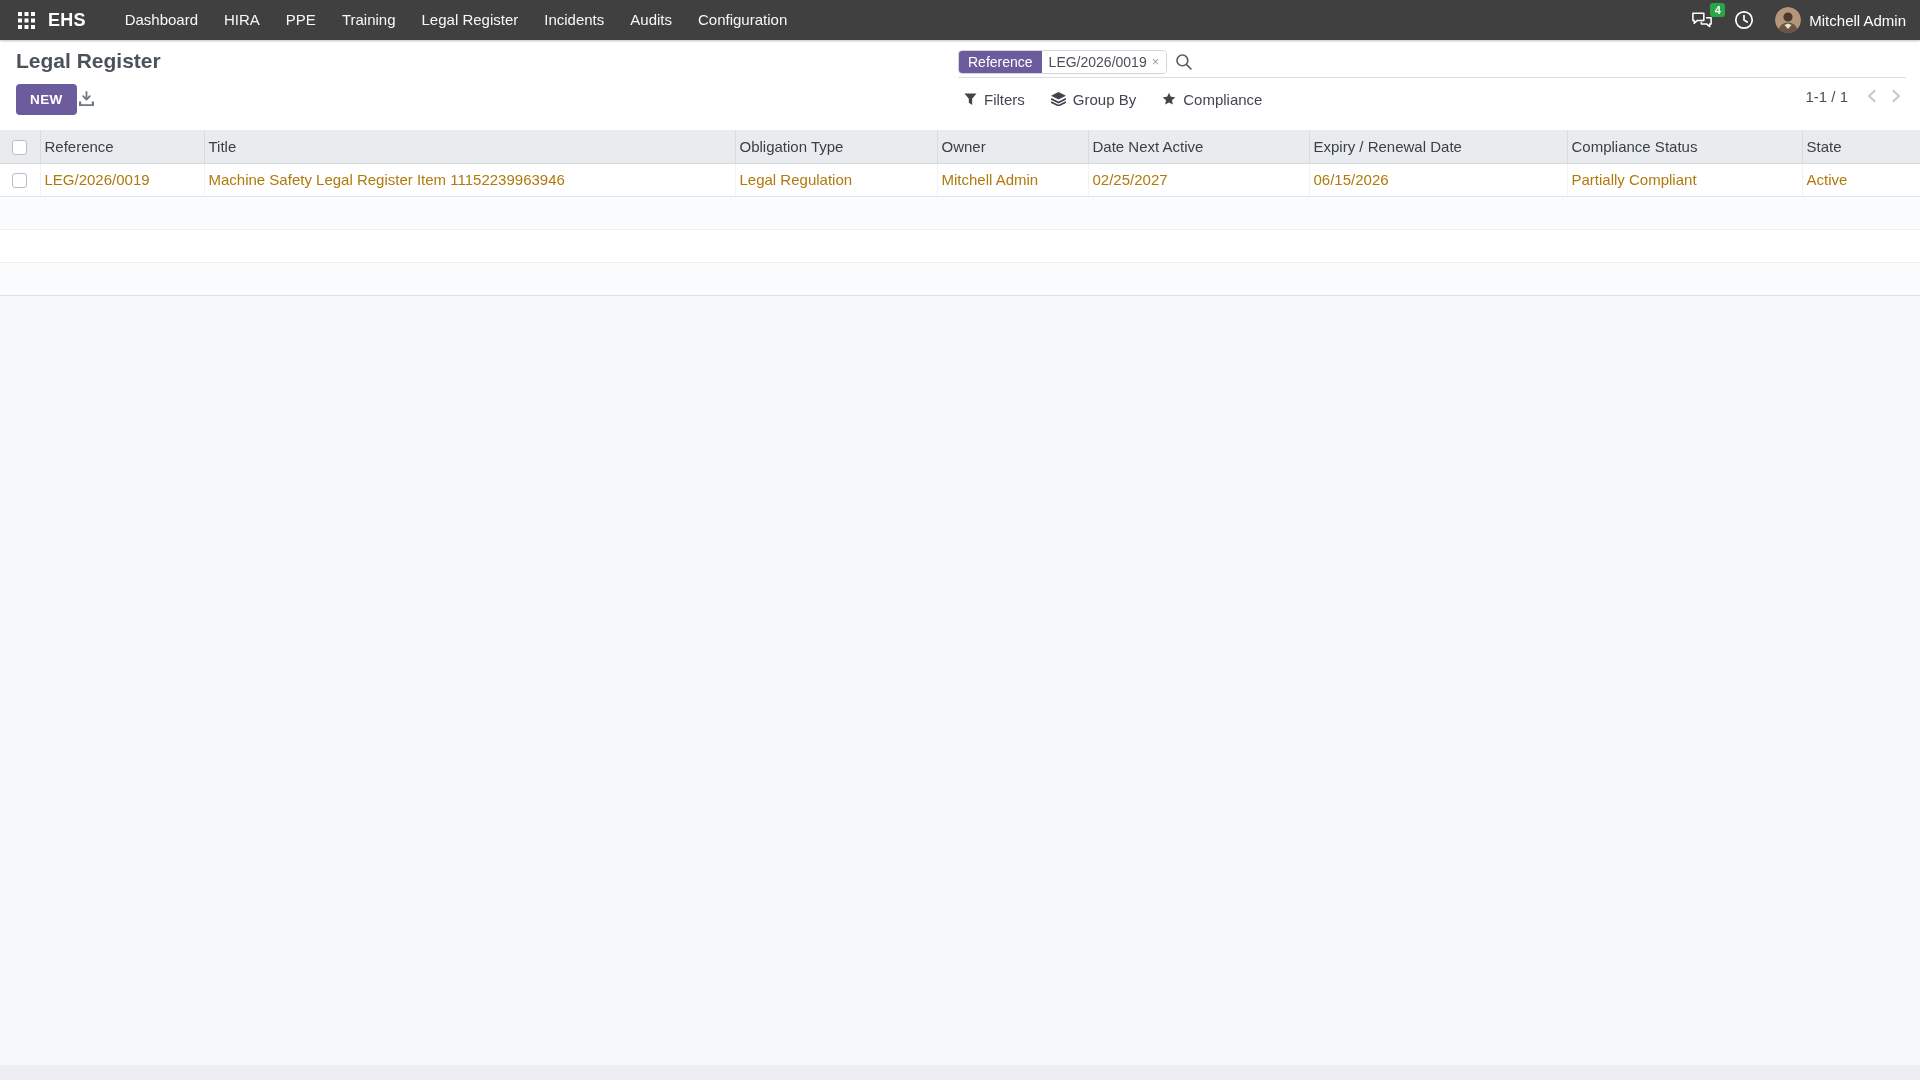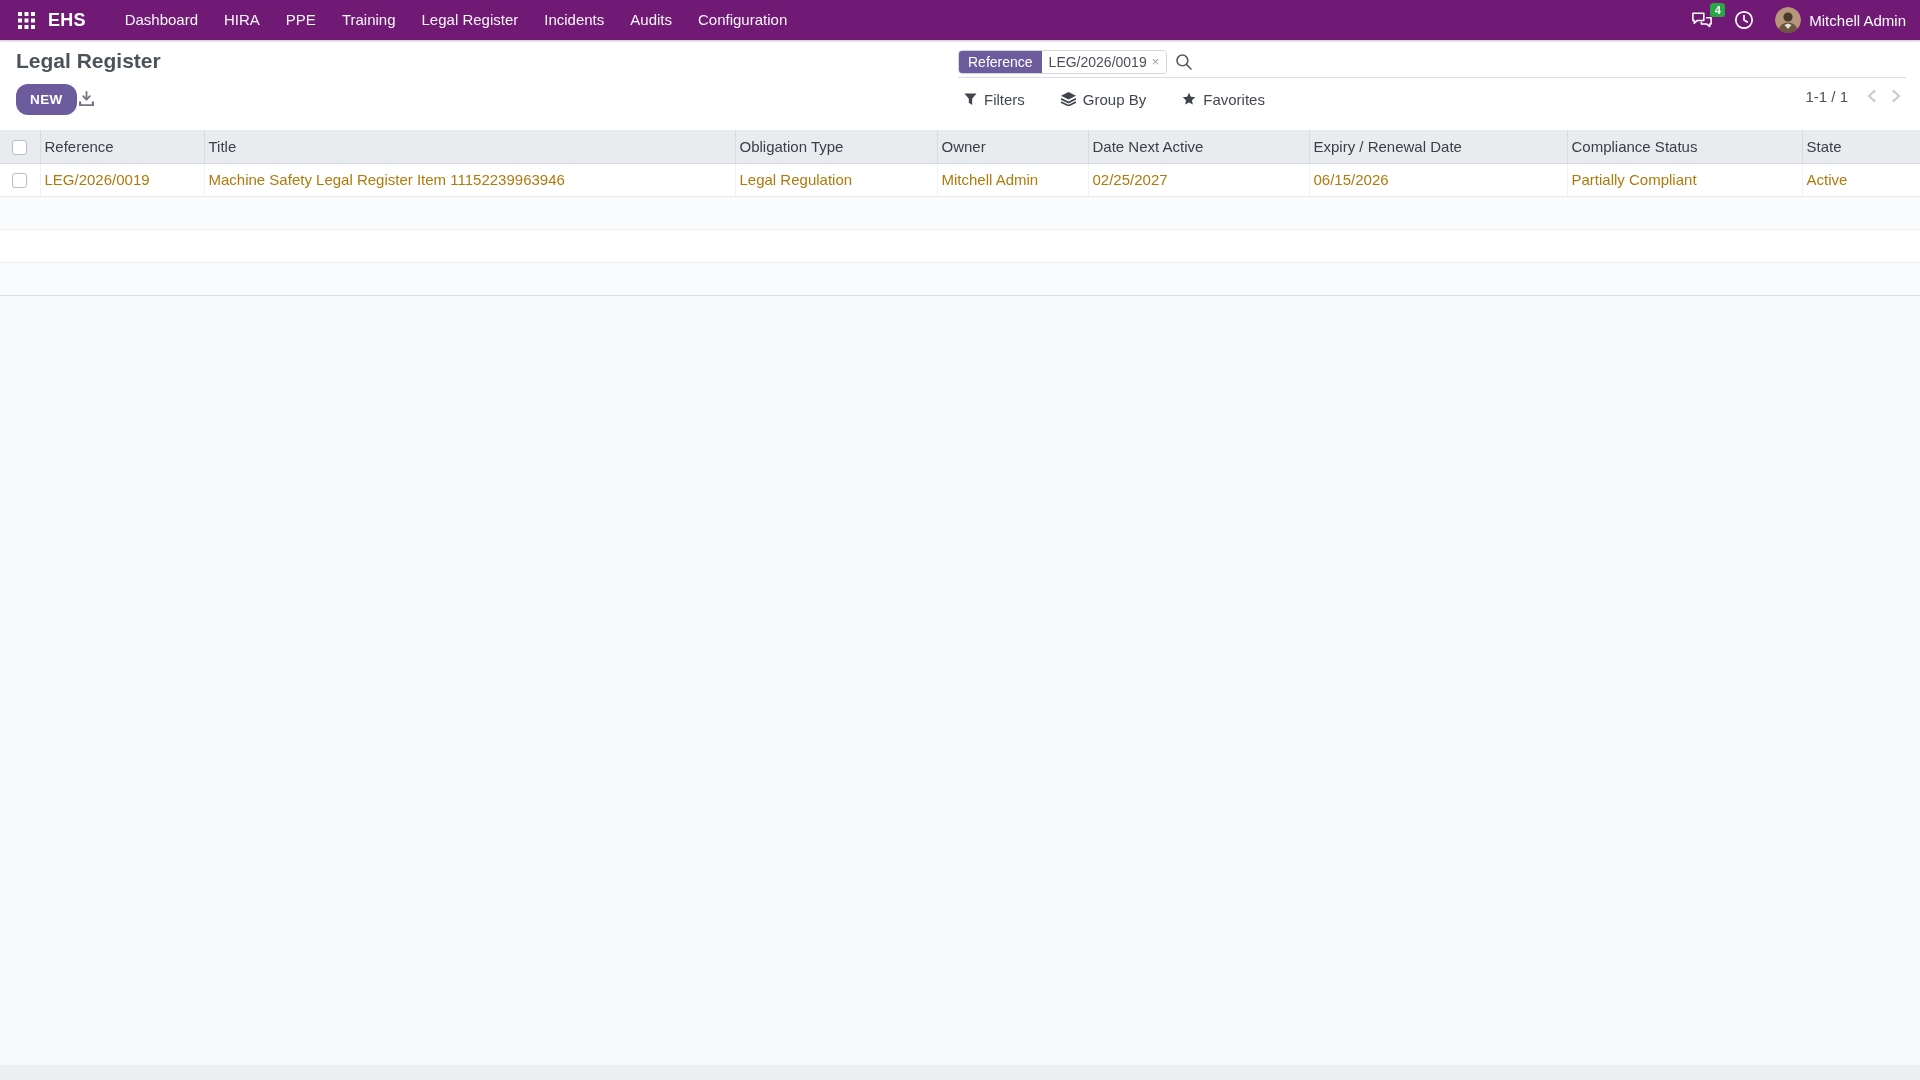--- a/index.html
+++ b/index.html
@@ -2,21 +2,21 @@
 <html><head>
 <meta charset="utf-8">
 <style>
   * { margin:0; padding:0; box-sizing:border-box; }
   html,body { width:1920px; height:1080px; overflow:hidden; }
   body { font-family:"Liberation Sans", sans-serif; background:#ffffff; }
   .screen { position:relative; width:1920px; height:1080px; display:flex; flex-direction:column; }
 
   
   .navbar {
-    height:40px; background:#701a75; color:#fff; display:flex; align-items:center;
+    height:40px; background:#404040; color:#fff; display:flex; align-items:center;
     padding:0 14px 0 12px; flex:0 0 auto; box-shadow:0 1px 2px rgba(0,0,0,0.25); position:relative; z-index:5;
   }
   .nav-left { display:flex; align-items:center; height:100%; }
   .apps-btn { display:flex; align-items:center; justify-content:center; width:28px; height:100%; cursor:pointer; }
   .brand { font-size:18px; font-weight:700; margin-left:8px; letter-spacing:0.2px; cursor:pointer; }
   .nav-menu { display:flex; align-items:center; height:100%; margin-left:26px; }
   .nav-item { padding:0 13px; font-size:15px; line-height:40px; height:100%; color:rgba(255,255,255,0.96); cursor:pointer; white-space:nowrap;text-align:right; }
   .nav-right { margin-left:auto; display:flex; align-items:center; gap:21px; height:100%; }
   .icon-btn { position:relative; display:flex; align-items:center; cursor:pointer; }
   .msg-badge {
@@ -37,26 +37,26 @@
   .facet { display:inline-flex; align-items:stretch; border:1px solid #d2d6db; border-radius:4px; overflow:hidden; height:24px; flex:0 0 auto; }
   .facet-label { background:#6d5c9d; color:#fff; font-size:14px; padding:2px 9px; display:flex; align-items:center; }
   .facet-value-wrap { background:#fff; display:flex; align-items:center; padding:0 7px; gap:5px; }
   .facet-value { font-size:14px; color:#4a4f57; }
   .facet-remove { font-size:13px; color:#9aa0a7; cursor:pointer; line-height:1; }
   .search-input { flex:1 1 auto; border:none; outline:none; font-size:15px; color:#4a4f57; background:transparent; font-family:"Liberation Sans", sans-serif; }
   .search-input::placeholder { color:#8b9199; }
   .search-glass { flex:0 0 auto; cursor:pointer; display:flex; align-items:center; }
 
   .new-button {
-    position:absolute; left:16px; top:44px; background:#6d5c9d; color:#fff; border:none; border-radius:12px;
+    position:absolute; left:16px; top:44px; background:#6d5c9d; color:#fff; border:none; border-radius:4px;
     font-size:13.5px; font-weight:700; letter-spacing:0.4px; padding:8px 14px; cursor:pointer; font-family:"Liberation Sans", sans-serif;
   }
   .export-btn { position:absolute; left:78px; top:51px; cursor:pointer; display:flex; }
 
-  .filter-menu { position:absolute; left:964px; top:46px; display:flex; align-items:center; gap:36px; height:26px; }
+  .filter-menu { position:absolute; left:964px; top:46px; display:flex; align-items:center; gap:26px; height:26px; }
   .filter-item { display:flex; align-items:center; gap:7px; font-size:15px; color:#42474f; cursor:pointer; white-space:nowrap; }
 
   .pager { position:absolute; right:14px; top:47px; display:flex; align-items:flex-end; gap:6px; }
   .pager-text { font-size:15px; color:#4a4f57; cursor:pointer; padding-right:8px; }
   .pager-btn { display:flex; align-items:center; padding:2px 4px; cursor:pointer; }
 
   
   .table-wrap { flex:0 0 auto; }
   table { width:1920px; border-collapse:collapse; table-layout:fixed; }
   thead th {
@@ -184,21 +184,21 @@
           <path d="M8 0 L16 4 L8 8 L0 4 Z" fill="#41464e"></path>
           <path d="M0 7.2 L8 11.2 L16 7.2" fill="none" stroke="#41464e" stroke-width="1.8"></path>
           <path d="M0 10.7 L8 14.7 L16 10.7" fill="none" stroke="#41464e" stroke-width="1.8"></path>
         </svg>
         <span>Group By</span>
       </div>
       <div class="filter-item">
         <svg width="14" height="14" viewBox="0 0 16 16">
           <path d="M8 0.8 L10.1 5.4 L15.2 6 L11.4 9.4 L12.4 14.4 L8 11.9 L3.6 14.4 L4.6 9.4 L0.8 6 L5.9 5.4 Z" fill="#41464e"></path>
         </svg>
-        <span>Favorites</span>
+        <span>Compliance</span>
       </div>
     </div>
 
     <div class="pager">
       <span class="pager-text">1-1 / 1</span>
       <span class="pager-btn">
         <svg width="11" height="14" viewBox="0 0 11 14" fill="none" stroke="#c6cad0" stroke-width="2.2" stroke-linecap="round" stroke-linejoin="round">
           <path d="M8.5 2 L3 7 L8.5 12"></path>
         </svg>
       </span>

